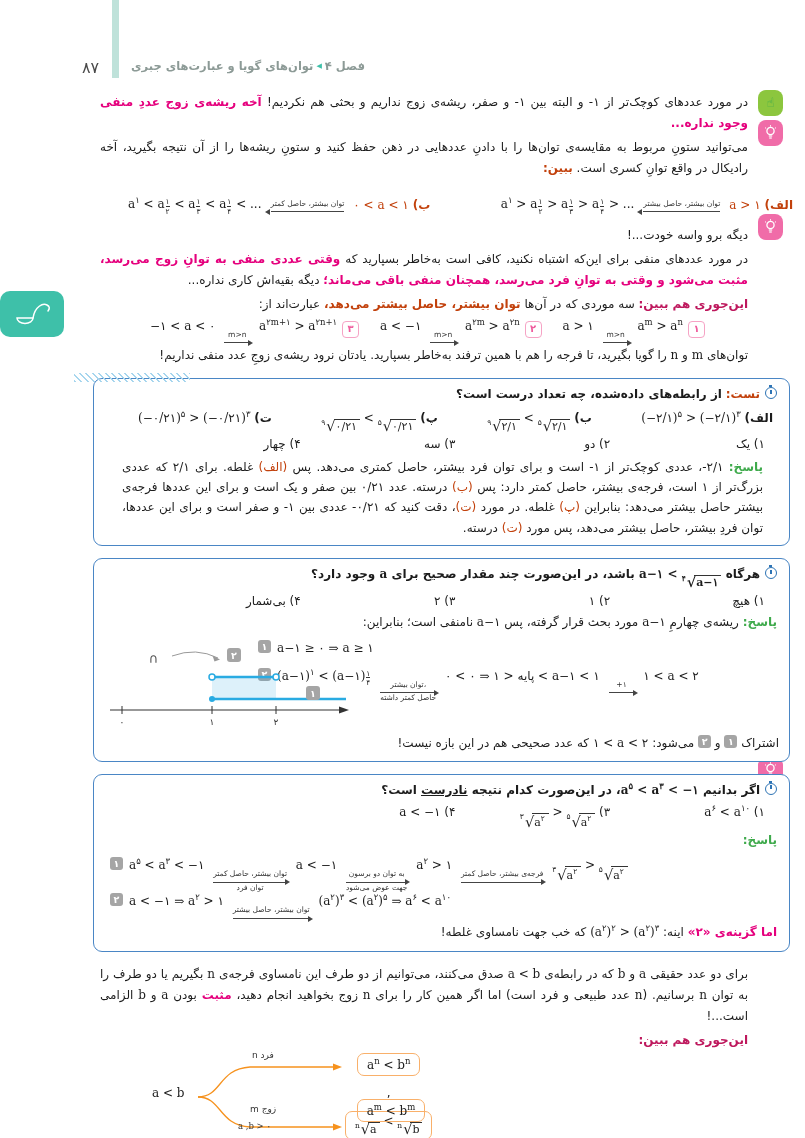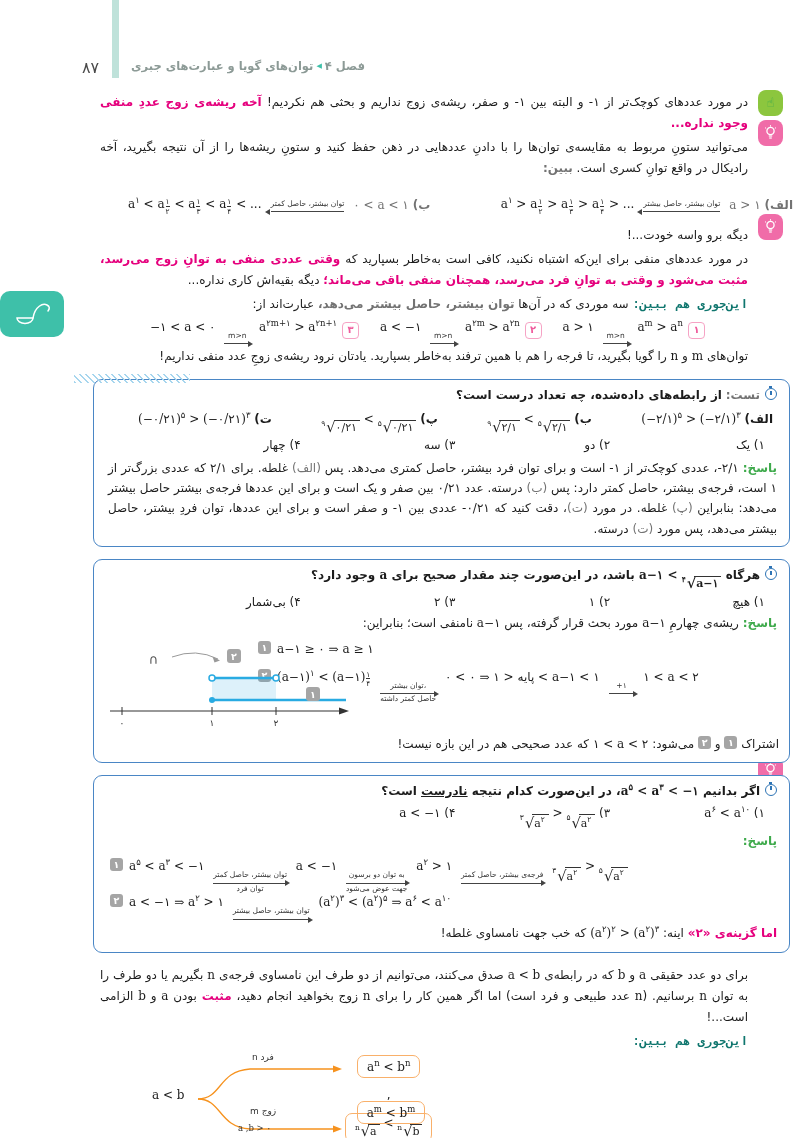--- a/index.html
+++ b/index.html
@@ -15,22 +15,22 @@
   .micon{position:absolute;right:22px;width:25px;height:26px;border-radius:8px;display:flex;
          align-items:center;justify-content:center;color:#fff;font-size:13px;}
   .micon.green{background:#8cc63e;}
   .micon.pink{background:#f06ca8;}
   .aside-tool{position:absolute;left:0;top:291px;width:64px;height:46px;background:#3ec0a9;
               border-radius:10px;display:flex;align-items:center;justify-content:center;}
   
   .para{margin:0 57px 4px 100px;text-align:justify;}
   .tight{margin-bottom:2px;}
   .mag{color:#e5007d;font-weight:bold;}
-  .pink{color:#0f766e;font-weight:bold;font-family:Liberation Mono, monospace;}
-  .blue{color:#737373;}
+  .pink{color:#be185d;font-weight:bold;}
+  .blue{color:#c2410c;}
   .green{color:#3faa4c;font-weight:bold;}
   b.blue{font-weight:bold;}
   
   .math{font-family:"DejaVu Serif",serif;font-size:12px;line-height:1.25;}
   .ltr{direction:ltr;unicode-bidi:isolate;display:inline-block;}
   sup{font-size:8.5px;}
   .sf{display:inline-flex;flex-direction:column;vertical-align:4px;font-size:7.5px;line-height:1.05;
       text-align:center;margin:0 1px;}
   .sf b{font-weight:normal;display:block;}
   .sf i{font-style:normal;display:block;border-top:0.8px solid #333;padding-top:0.5px;}
@@ -60,21 +60,21 @@
         padding:5px 10px 7px 12px;background:#fff;}
   .hatch{position:absolute;top:-6px;left:-20px;width:116px;height:9px;
          background:repeating-linear-gradient(45deg,#a7d6ee 0 1.6px,transparent 1.6px 4.6px);}
   .trow{margin:0 2px;}
   .tq{font-weight:bold;}
   .clock{display:inline-block;width:10px;height:10px;border:1.3px solid #2e74b5;border-radius:50%;
          position:relative;margin-left:5px;vertical-align:-1px;}
   .clock::before{content:'';position:absolute;top:-3px;left:3px;width:3px;height:2px;background:#2e74b5;}
   .clock::after{content:'';position:absolute;top:1.5px;left:4px;width:1.5px;height:4px;background:#2e74b5;}
   .opts{display:grid;grid-template-columns:repeat(4,1fr);padding:1px 14px 0 40px;}
-  .ans{text-align:justify;line-height:1.7;margin:1px 2px 0;}
+  .ans{text-align:justify;line-height:1.7;margin:1px 16px 0;}
   .fline{direction:ltr;text-align:left;margin:5px 0 0 4px;line-height:1.5;}
   .fline .gb{margin-right:6px;}
   .t2grid{position:relative;min-height:86px;}
   .t2f{direction:ltr;margin-left:148px;}
   .nlfig{position:absolute;left:2px;top:4px;}
   .outro{margin-top:8px;}
   
   .tree{position:relative;height:92px;margin-top:2px;}
   .tree .root{position:absolute;left:152px;top:33px;}
   .tree .branches{position:absolute;left:194px;top:2px;}

